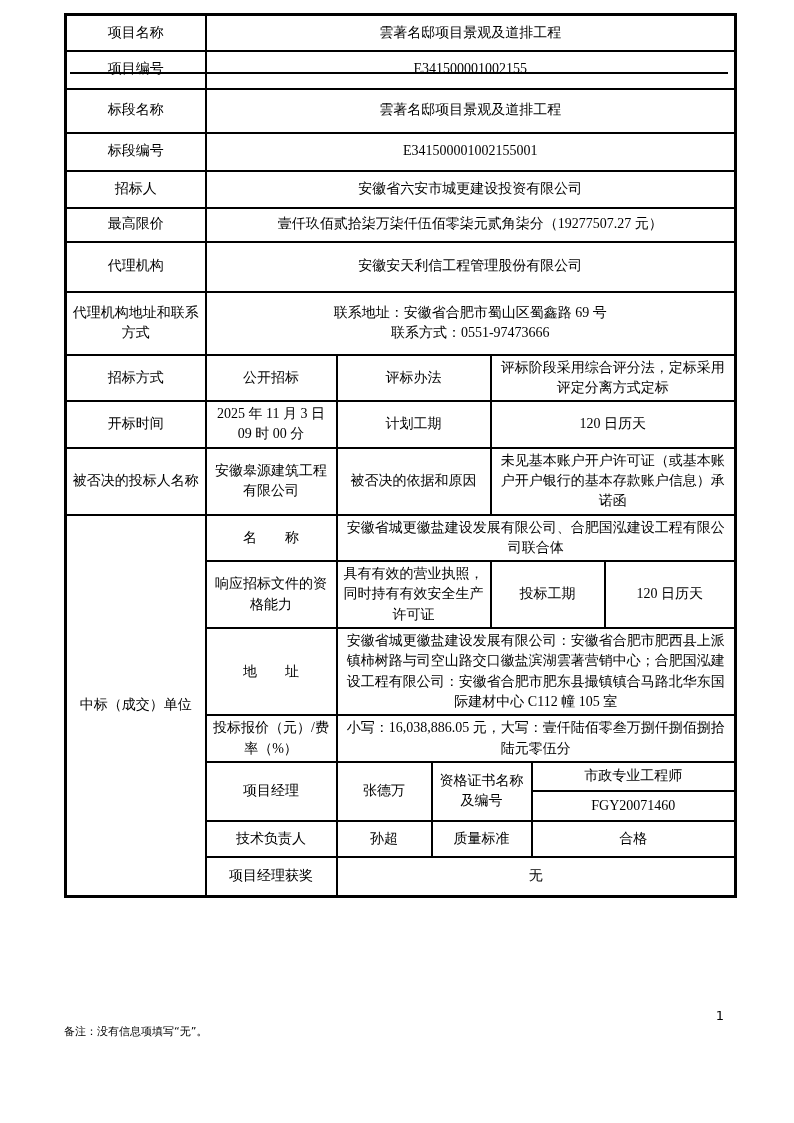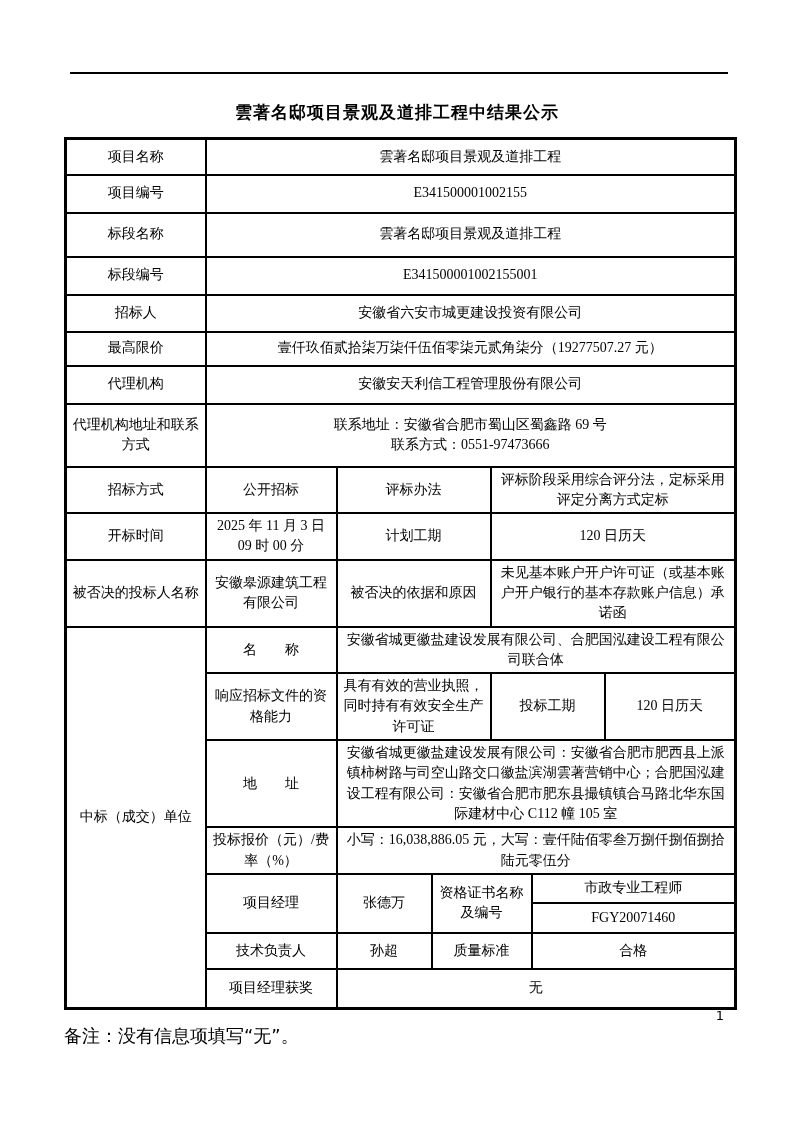--- a/index.html
+++ b/index.html
@@ -50,30 +50,29 @@
     position: absolute;
     top: 1008px;
     right: 70px;
     font-size: 13px;
     text-align: right;
   }
   .note {
     position: absolute;
     top: 1024px;
     left: 64px;
-    font-size: 18px;
+    font-size: 11px;
     text-align: center;
   }
 </style>
 </head>
 <body>
 
 <div class="page">
   <div class="header-rule"></div>
-  <h1 class="title">雲著名邸项目景观及道排工程中结果公示</h1>
 
   <table class="doc-table">
     <colgroup>
       <col style="width:140px">
         <col style="width:131px">
         <col style="width:95px">
       <col style="width:59px">
         <col style="width:41px">
         <col style="width:73px">
         <col style="width:131px">
@@ -96,21 +95,21 @@
         <td colspan="6">E341500001002155001</td>
       </tr>
       <tr style="height:37px">
         <td>招标人</td>
         <td colspan="6">安徽省六安市城更建设投资有限公司</td>
       </tr>
       <tr style="height:34px">
         <td>最高限价</td>
         <td colspan="6">壹仟玖佰贰拾柒万柒仟伍佰零柒元贰角柒分（19277507.27 元）</td>
       </tr>
-      <tr style="height:38px">
+      <tr style="height:50px">
         <td>代理机构</td>
         <td colspan="6">安徽安天利信工程管理股份有限公司</td>
       </tr>
       <tr style="height:63px">
         <td>代理机构地址和联系方式</td>
         <td colspan="6">
           <div>联系地址：安徽省合肥市蜀山区蜀鑫路 69 号</div>
           <div>联系方式：0551-97473666</div>
         </td>
       </tr>

